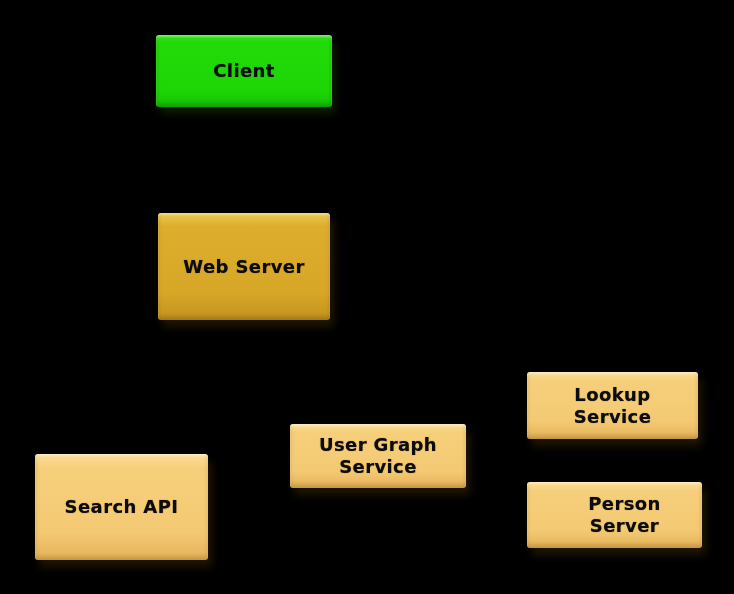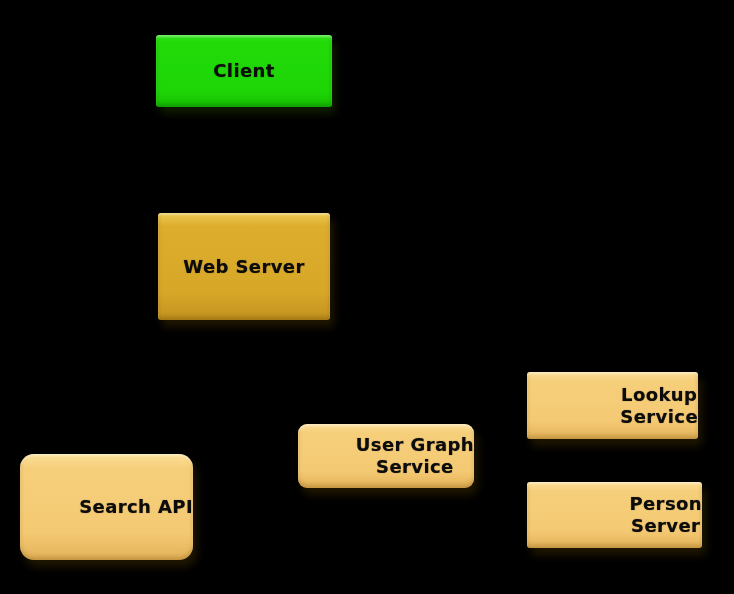--- a/index.html
+++ b/index.html
@@ -44,27 +44,26 @@
     background: linear-gradient(180deg, #eccb52 0%, #ddae2e 12%, #d7a728 74%, #c2921e 100%);
     box-shadow: inset 0 2px 2px rgba(255,255,255,0.35),
                 inset 0 -3px 4px rgba(90,60,0,0.30),
                 4px 7px 9px rgba(70,50,0,0.45);
   }
   .node--tan {
     background: linear-gradient(180deg, #fbdf98 0%, #f6cf7b 13%, #f4c973 74%, #e3b258 100%);
     box-shadow: inset 0 2px 2px rgba(255,255,255,0.40),
                 inset 0 -3px 4px rgba(110,70,0,0.28),
                 4px 7px 9px rgba(70,50,0,0.45);
-    justify-content: flex-end;
   }
   
   #node-client        { left: 156px; top: 35px;  width: 176px; height: 72px;  }
   #node-web-server    { left: 158px; top: 213px; width: 172px; height: 107px; }
-  #node-search-api    { left: 20px;  top: 454px; width: 173px; height: 106px; border-radius: 14px; }
-  #node-user-graph    { left: 298px; top: 424px; width: 176px; height: 64px; border-radius: 9px;  }
+  #node-search-api    { left: 35px;  top: 454px; width: 173px; height: 106px; }
+  #node-user-graph    { left: 290px; top: 424px; width: 176px; height: 64px;  }
   #node-lookup        { left: 527px; top: 372px; width: 171px; height: 67px;  }
   #node-person        { left: 527px; top: 482px; width: 175px; height: 66px; padding-left: 20px;  }
 </style>
 </head>
 <body>
 
 <div id="canvas">
 
   <div class="node node--green" id="node-client">
     <span class="label">Client</span>

